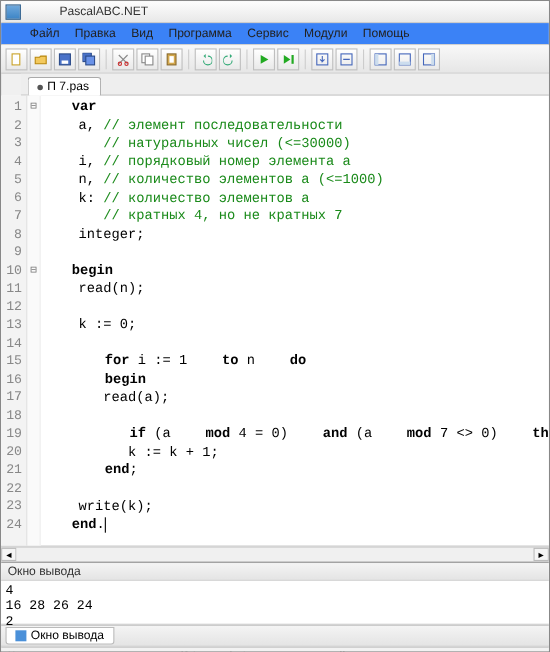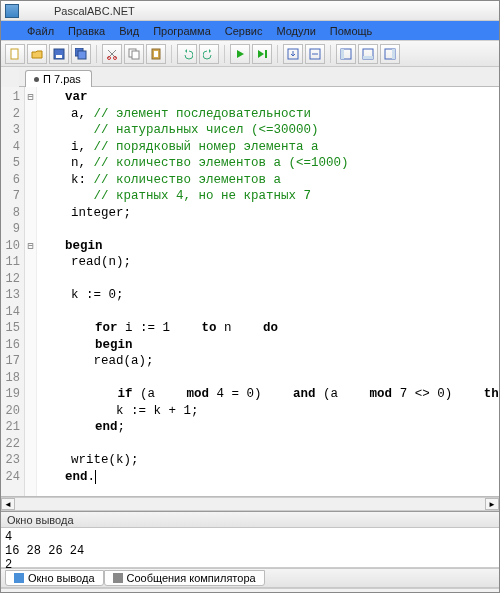--- a/index.html
+++ b/index.html
@@ -395,21 +395,17 @@
   <div class="output-body">4
 16 28 26 24
 2</div>
 </div>
 
 <div class="bottom-tabs">
   <div class="btab active">
     <span class="ic" style="background:#4a90d9"></span>
     <span>Окно вывода</span>
   </div>
-  <div class="btab">
-    <span class="ic" style="background:#888"></span>
-    <span>Сообщения компилятора</span>
-  </div>
 </div>
 
 <div class="statusbar">
   <span>Компиляция прошла успешно (24 строк), 1 предупреждений</span>
 </div>
 
 </body></html>

